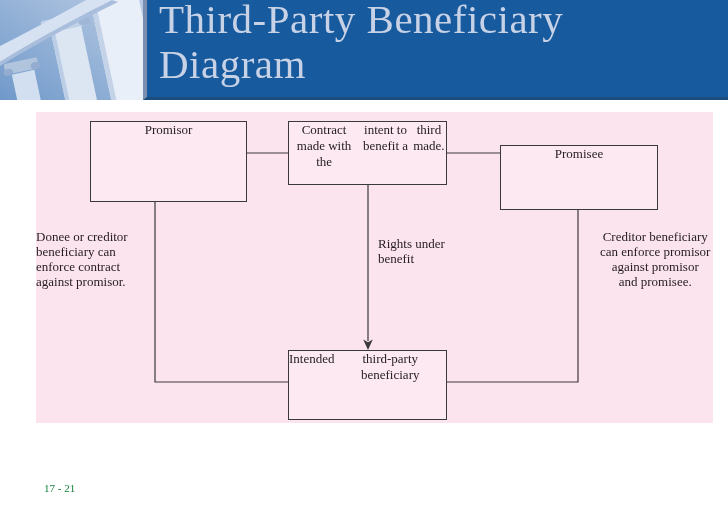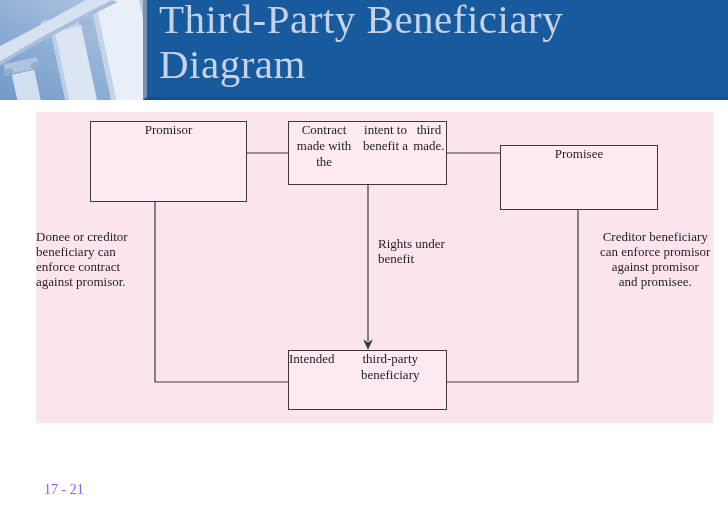--- a/index.html
+++ b/index.html
@@ -24,29 +24,29 @@
   .connectors{position:absolute;left:0;top:0;width:728px;height:526px;pointer-events:none;}
   
   .dbox{
     position:absolute;box-sizing:border-box;background:#FDE9F2;border:1.2px solid #3A3A3A;
     color:#231C21;font-size:13px;line-height:16px;text-align:center;
     display:flex;flex-direction:row;justify-content:center;
   }
   .box-promisor{left:78px;top:121px;width:157px;height:81px;margin-left:12px;}
   .box-contract{left:288px;top:121px;width:159px;height:64px;}
   .box-promisee{left:500px;top:120px;width:158px;height:65px;margin-top:25px;}
-  .box-beneficiary{left:288px;top:350px;width:159px;height:60px;}
+  .box-beneficiary{left:288px;top:350px;width:159px;height:70px;}
   
   .note{position:absolute;color:#231C21;font-size:13px;line-height:15px;}
   .note div{white-space:nowrap;}
   .note-left{left:36px;top:229px;width:103px;text-align:left;}
   .note-center{left:378px;top:229px;text-align:left;margin-top:7px;}
   .note-right{left:600px;top:229px;text-align:center;}
   
-  .page-number{position:absolute;left:44px;top:482px;font-size:14px;color:#8b5cf6;}
+  .page-number{position:absolute;left:44px;top:482px;font-size:11px;color:#15803d;}
 </style>
 </head>
 <body>
 
 <div class="slide">
 
   <div class="header">
     <div class="header-image">
       <svg width="143" height="100" viewBox="0 0 143 100">
         <defs>

